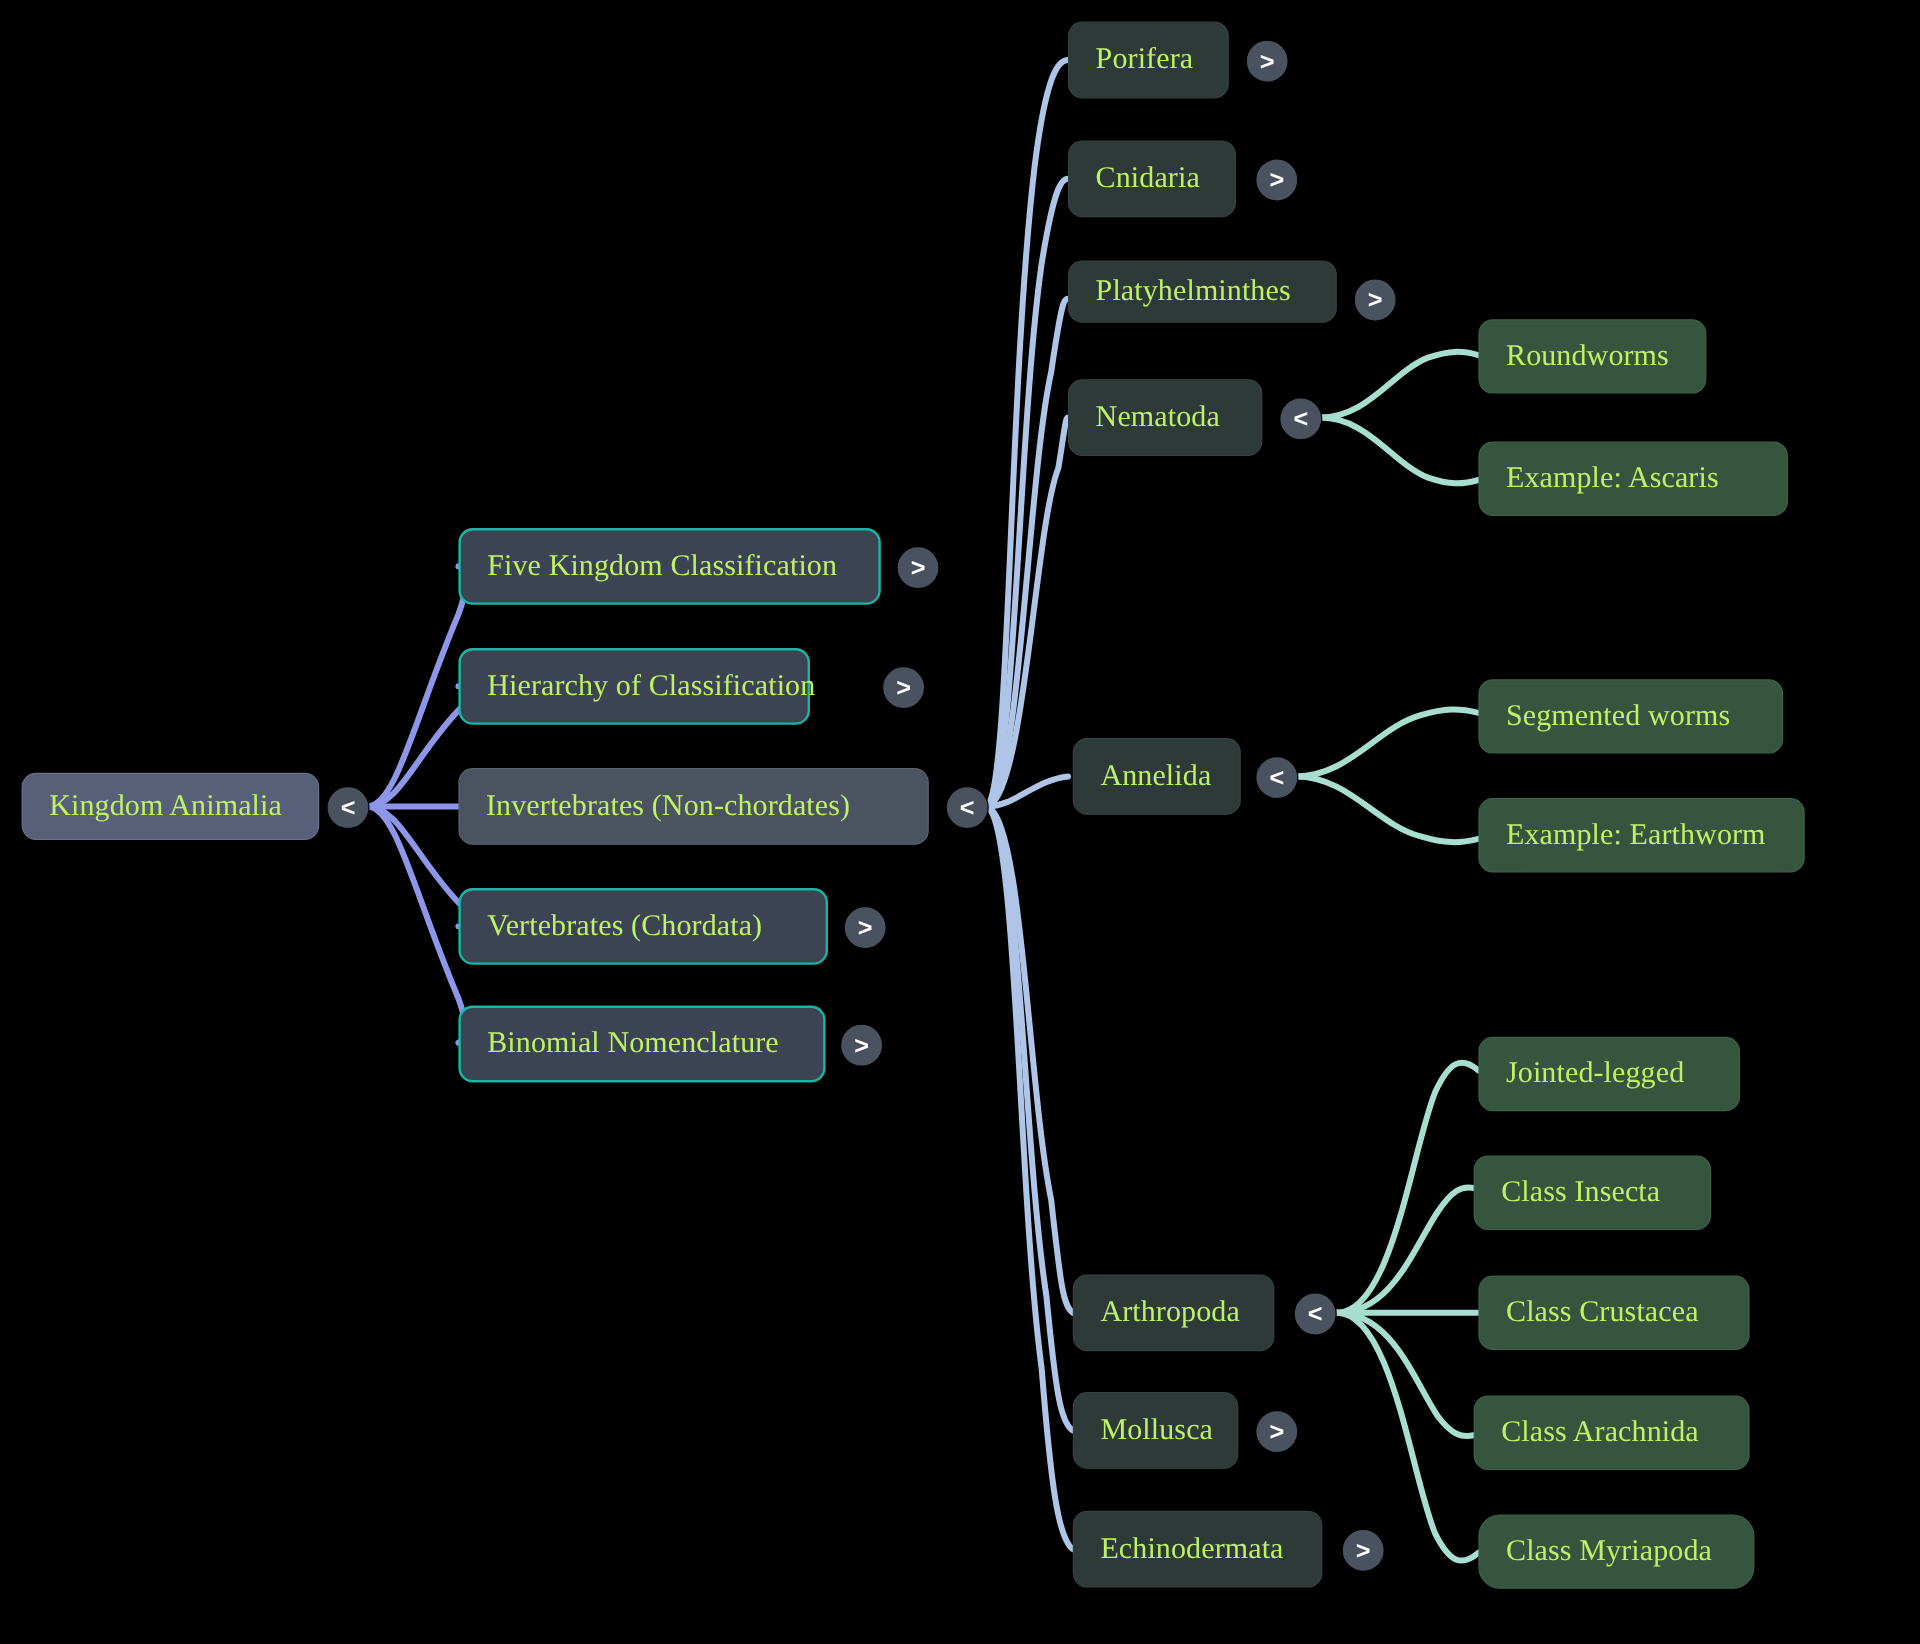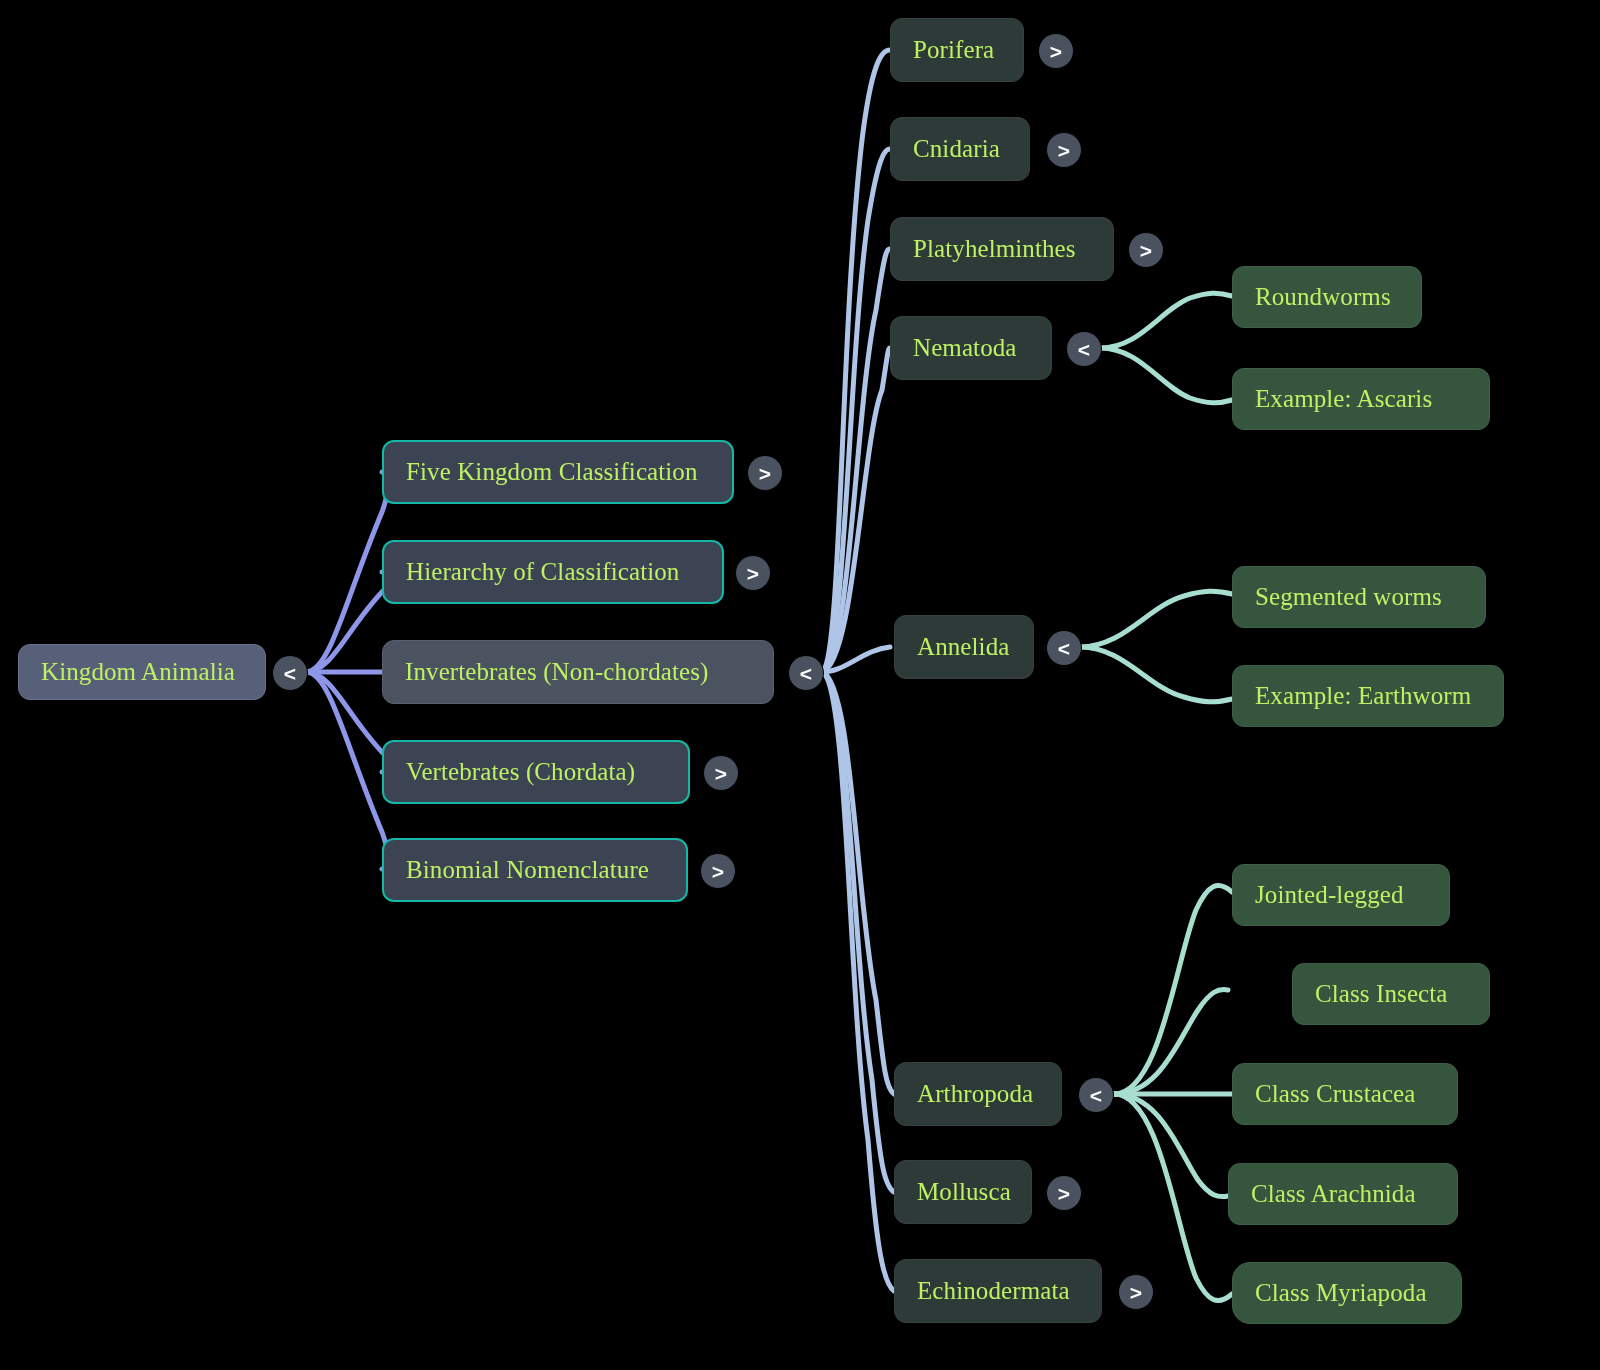--- a/index.html
+++ b/index.html
@@ -76,21 +76,21 @@
   <div class="node root" style="left:18px;top:644px;width:248px;height:56px;">
     <span>Kingdom Animalia</span>
   </div>
   <div class="toggle" style="left:272px;top:655px;">&lt;</div>
 
   <div class="node l1" style="left:382px;top:440px;width:352px;height:64px;">
     <span>Five Kingdom Classification</span>
   </div>
   <div class="toggle" style="left:747px;top:455px;">&gt;</div>
 
-  <div class="node l1" style="left:382px;top:540px;width:342px;height:64px;">
+  <div class="node l1" style="left:382px;top:540px;width:293px;height:64px;">
     <span>Hierarchy of Classification</span>
   </div>
   <div class="toggle" style="left:735px;top:555px;">&gt;</div>
 
   <div class="node l1 sel" style="left:382px;top:640px;width:392px;height:64px;">
     <span>Invertebrates (Non-chordates)</span>
   </div>
   <div class="toggle" style="left:788px;top:655px;">&lt;</div>
 
   <div class="node l1" style="left:382px;top:740px;width:308px;height:64px;">
@@ -106,21 +106,21 @@
   <div class="node phylum" style="left:890px;top:18px;width:134px;height:64px;">
     <span>Porifera</span>
   </div>
   <div class="toggle" style="left:1038px;top:33px;">&gt;</div>
 
   <div class="node phylum" style="left:890px;top:117px;width:140px;height:64px;">
     <span>Cnidaria</span>
   </div>
   <div class="toggle" style="left:1046px;top:132px;">&gt;</div>
 
-  <div class="node phylum" style="left:890px;top:217px;width:224px;height:64px;">
+  <div class="node phylum" style="left:890px;top:217px;width:224px;height:52px;">
     <span>Platyhelminthes</span>
   </div>
   <div class="toggle" style="left:1128px;top:232px;">&gt;</div>
 
   <div class="node phylum" style="left:890px;top:316px;width:162px;height:64px;">
     <span>Nematoda</span>
   </div>
   <div class="toggle" style="left:1066px;top:331px;">&lt;</div>
 
   <div class="node phylum" style="left:894px;top:615px;width:140px;height:64px;">
@@ -153,21 +153,21 @@
   <div class="node leaf" style="left:1232px;top:566px;width:254px;height:62px;">
     <span>Segmented worms</span>
   </div>
   <div class="node leaf" style="left:1232px;top:665px;width:272px;height:62px;">
     <span>Example: Earthworm</span>
   </div>
 
   <div class="node leaf" style="left:1232px;top:864px;width:218px;height:62px;">
     <span>Jointed-legged</span>
   </div>
-  <div class="node leaf" style="left:1292px;top:963px;width:198px;height:62px;">
+  <div class="node leaf" style="left:1228px;top:963px;width:198px;height:62px;">
     <span>Class Insecta</span>
   </div>
   <div class="node leaf" style="left:1232px;top:1063px;width:226px;height:62px;">
     <span>Class Crustacea</span>
   </div>
   <div class="node leaf" style="left:1228px;top:1163px;width:230px;height:62px;">
     <span>Class Arachnida</span>
   </div>
   <div class="node leaf" style="left:1232px;top:1262px;width:230px;height:62px;border-radius:18px;">
     <span>Class Myriapoda</span>

